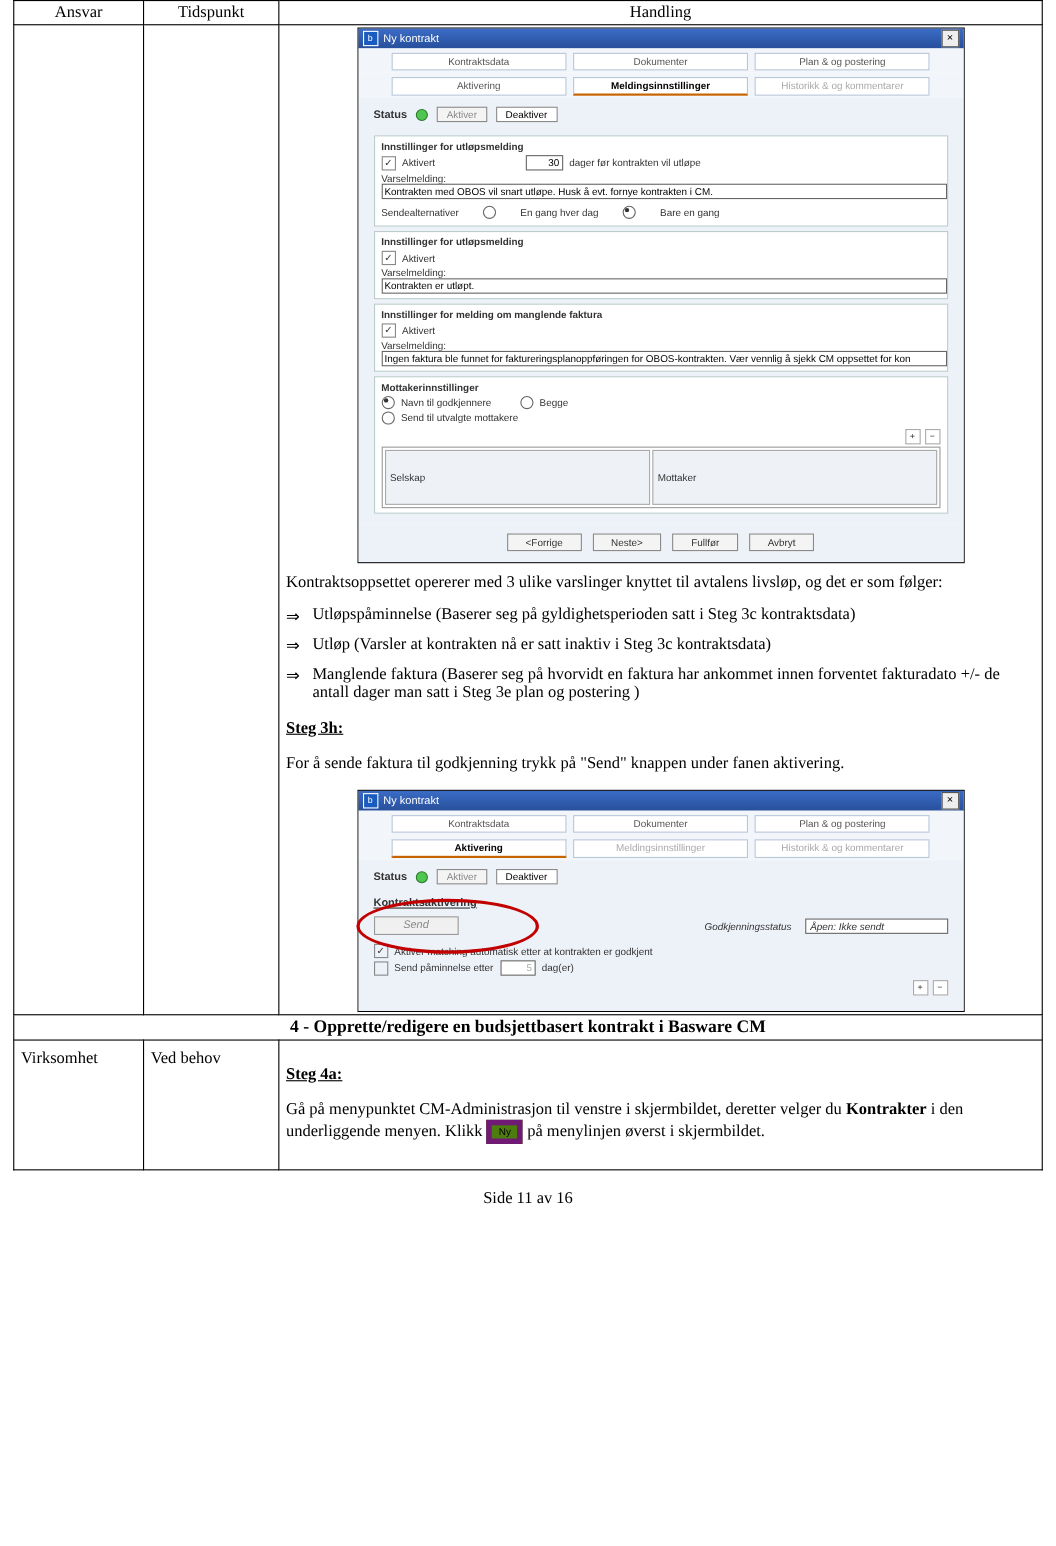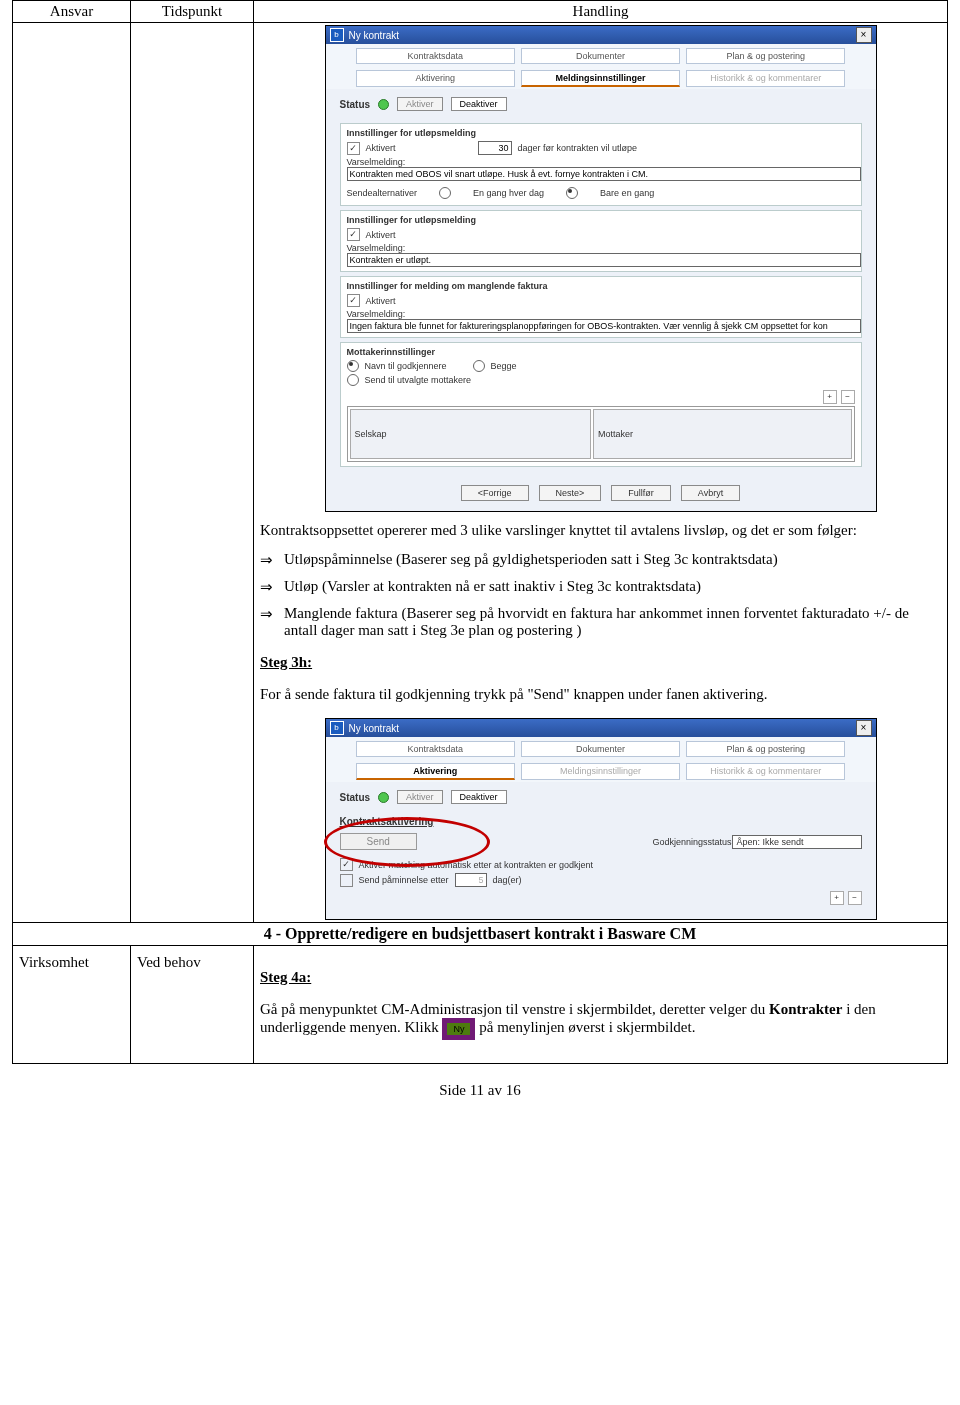--- a/index.html
+++ b/index.html
@@ -51,21 +51,21 @@
   .dlgbtn{border:1px solid #8a8a8a;background:#f4f4f4;padding:2px 16px;font-size:9px;}
   .tbltiny{border:1px solid #999;width:100%;background:#fff;}
   .tbltiny th{border:1px solid #aaa;background:#eef1f6;font-weight:normal;font-size:9px;padding:19px 4px;text-align:left}
   .iconset{display:flex;gap:4px;justify-content:flex-end;padding:2px 0;}
   .tinyicon{width:12px;height:12px;border:1px solid #aaa;background:#fff;font-size:8px;line-height:11px;text-align:center;}
 
   
   .dlg2{width:550px;border:1px solid #000;margin:0 auto;background:#fff;}
   .dlg2 .body2{padding:6px 14px 12px 14px;background:#edf1f8;}
   .sendbtn{border:1px solid #999;background:#f0f0f0;padding:2px 26px;font-size:10px;color:#888;display:inline-block;}
-  .gsrow{display:flex;align-items:center;gap:0;margin:6px 0;}
+  .gsrow{display:flex;align-items:center;gap:12px;margin:6px 0;font-style:italic;}
   .ellipse{border:3px solid #c20000;border-radius:50%;position:absolute;pointer-events:none;}
   .relbox{position:relative;}
   .hdrgrp{font-weight:bold;font-size:10px;text-decoration:underline;margin:4px 0;}
   .statusfield{border:1px solid #666;background:#fff;padding:1px 4px;font-size:9px;width:120px;display:inline-block;}
 </style>
 </head>
 <body>
 
 <div class="page">
 <table class="outer-table">

